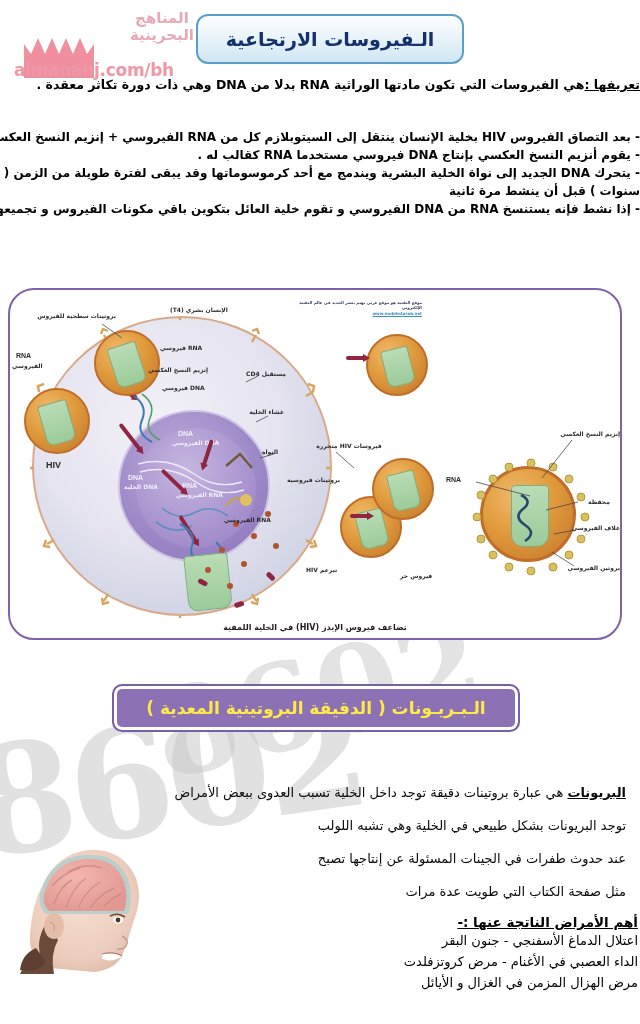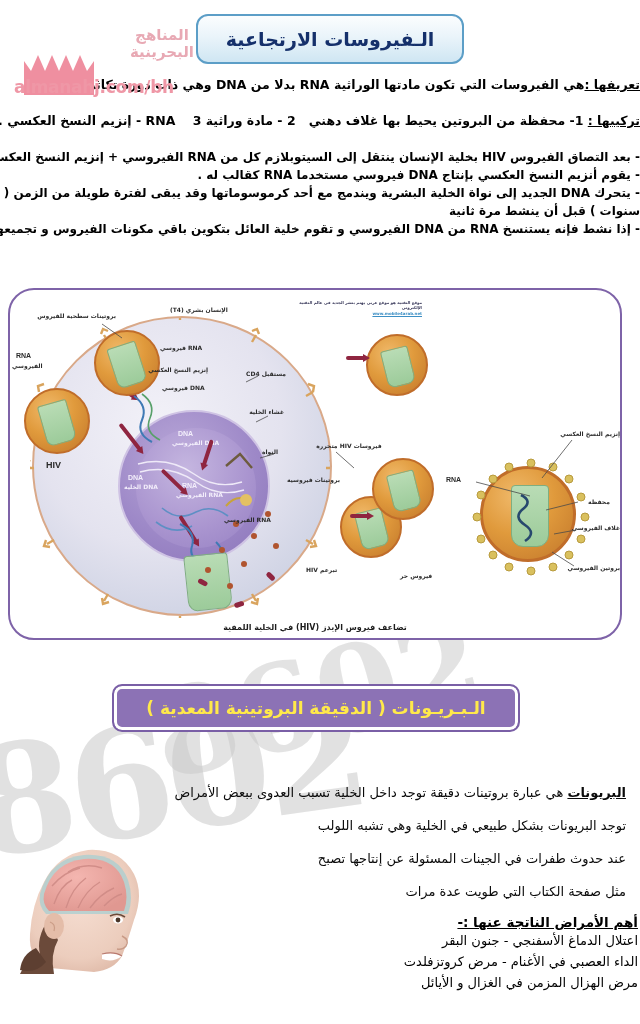--- a/index.html
+++ b/index.html
@@ -43,21 +43,21 @@
     opacity: .5;
     transform: rotate(-14deg);
     white-space: nowrap;
     pointer-events: none;
     z-index: 0;
   }
 
   
   .logo-block {
     position: absolute;
-    left: 8px; top: 25px;
+    left: 8px; top: 8px;
     width: 190px; height: 78px;
     z-index: 5;
   }
   .crown {
     position: absolute;
     left: 16px; top: 26px;
     width: 70px; height: 44px;
   }
   .logo-ar {
     position: absolute;
@@ -310,21 +310,20 @@
     <div class="logo-url">almanahj.com/bh</div>
   </div>
 
   <div class="title-banner">
     <span>الـفيروسات الارتجاعية</span>
   </div>
 
   <div class="text-zone">
     <p class="ln"><span class="lbl">تعريفها :</span><span>هي الفيروسات التي تكون مادتها الوراثية  RNA  بدلا من  DNA  وهي ذات دورة تكاثر معقدة .</span></p>
     <div class="gap-md"></div>
-    <p class="ln"><span class="lbl">تركيبها :</span>&nbsp;<span>1- محفظة من البروتين يحيط بها غلاف دهني</span>&nbsp;&nbsp;&nbsp;<span>2 - مادة وراثية  RNA</span>&nbsp;&nbsp;&nbsp;&nbsp;<span>3 - إنزيم النسخ العكسي .</span></p>
     <div class="gap-md"></div>
     <p class="bullet-ln">- بعد التصاق الفيروس HIV بخلية الإنسان ينتقل إلى السيتوبلازم كل من  RNA الفيروسي + إنزيم النسخ العكسي</p>
     <p class="bullet-ln">- يقوم أنزيم النسخ العكسي بإنتاج  DNA فيروسي مستخدما  RNA كقالب له .</p>
     <p class="bullet-ln">- يتحرك DNA الجديد إلى نواة الخلية البشرية ويندمج مع أحد كرموسوماتها وقد يبقى لفترة طويلة من الزمن ( قد تمتد لسنوات</p>
     <p class="bullet-ln">سنوات ) قبل أن ينشط مرة ثانية</p>
     <p class="bullet-ln">- إذا نشط فإنه يستنسخ  RNA من DNA الفيروسي و تقوم خلية العائل بتكوين باقي مكونات الفيروس و تجميعها</p>
   </div>
 
   <div class="diagram-panel">
 

